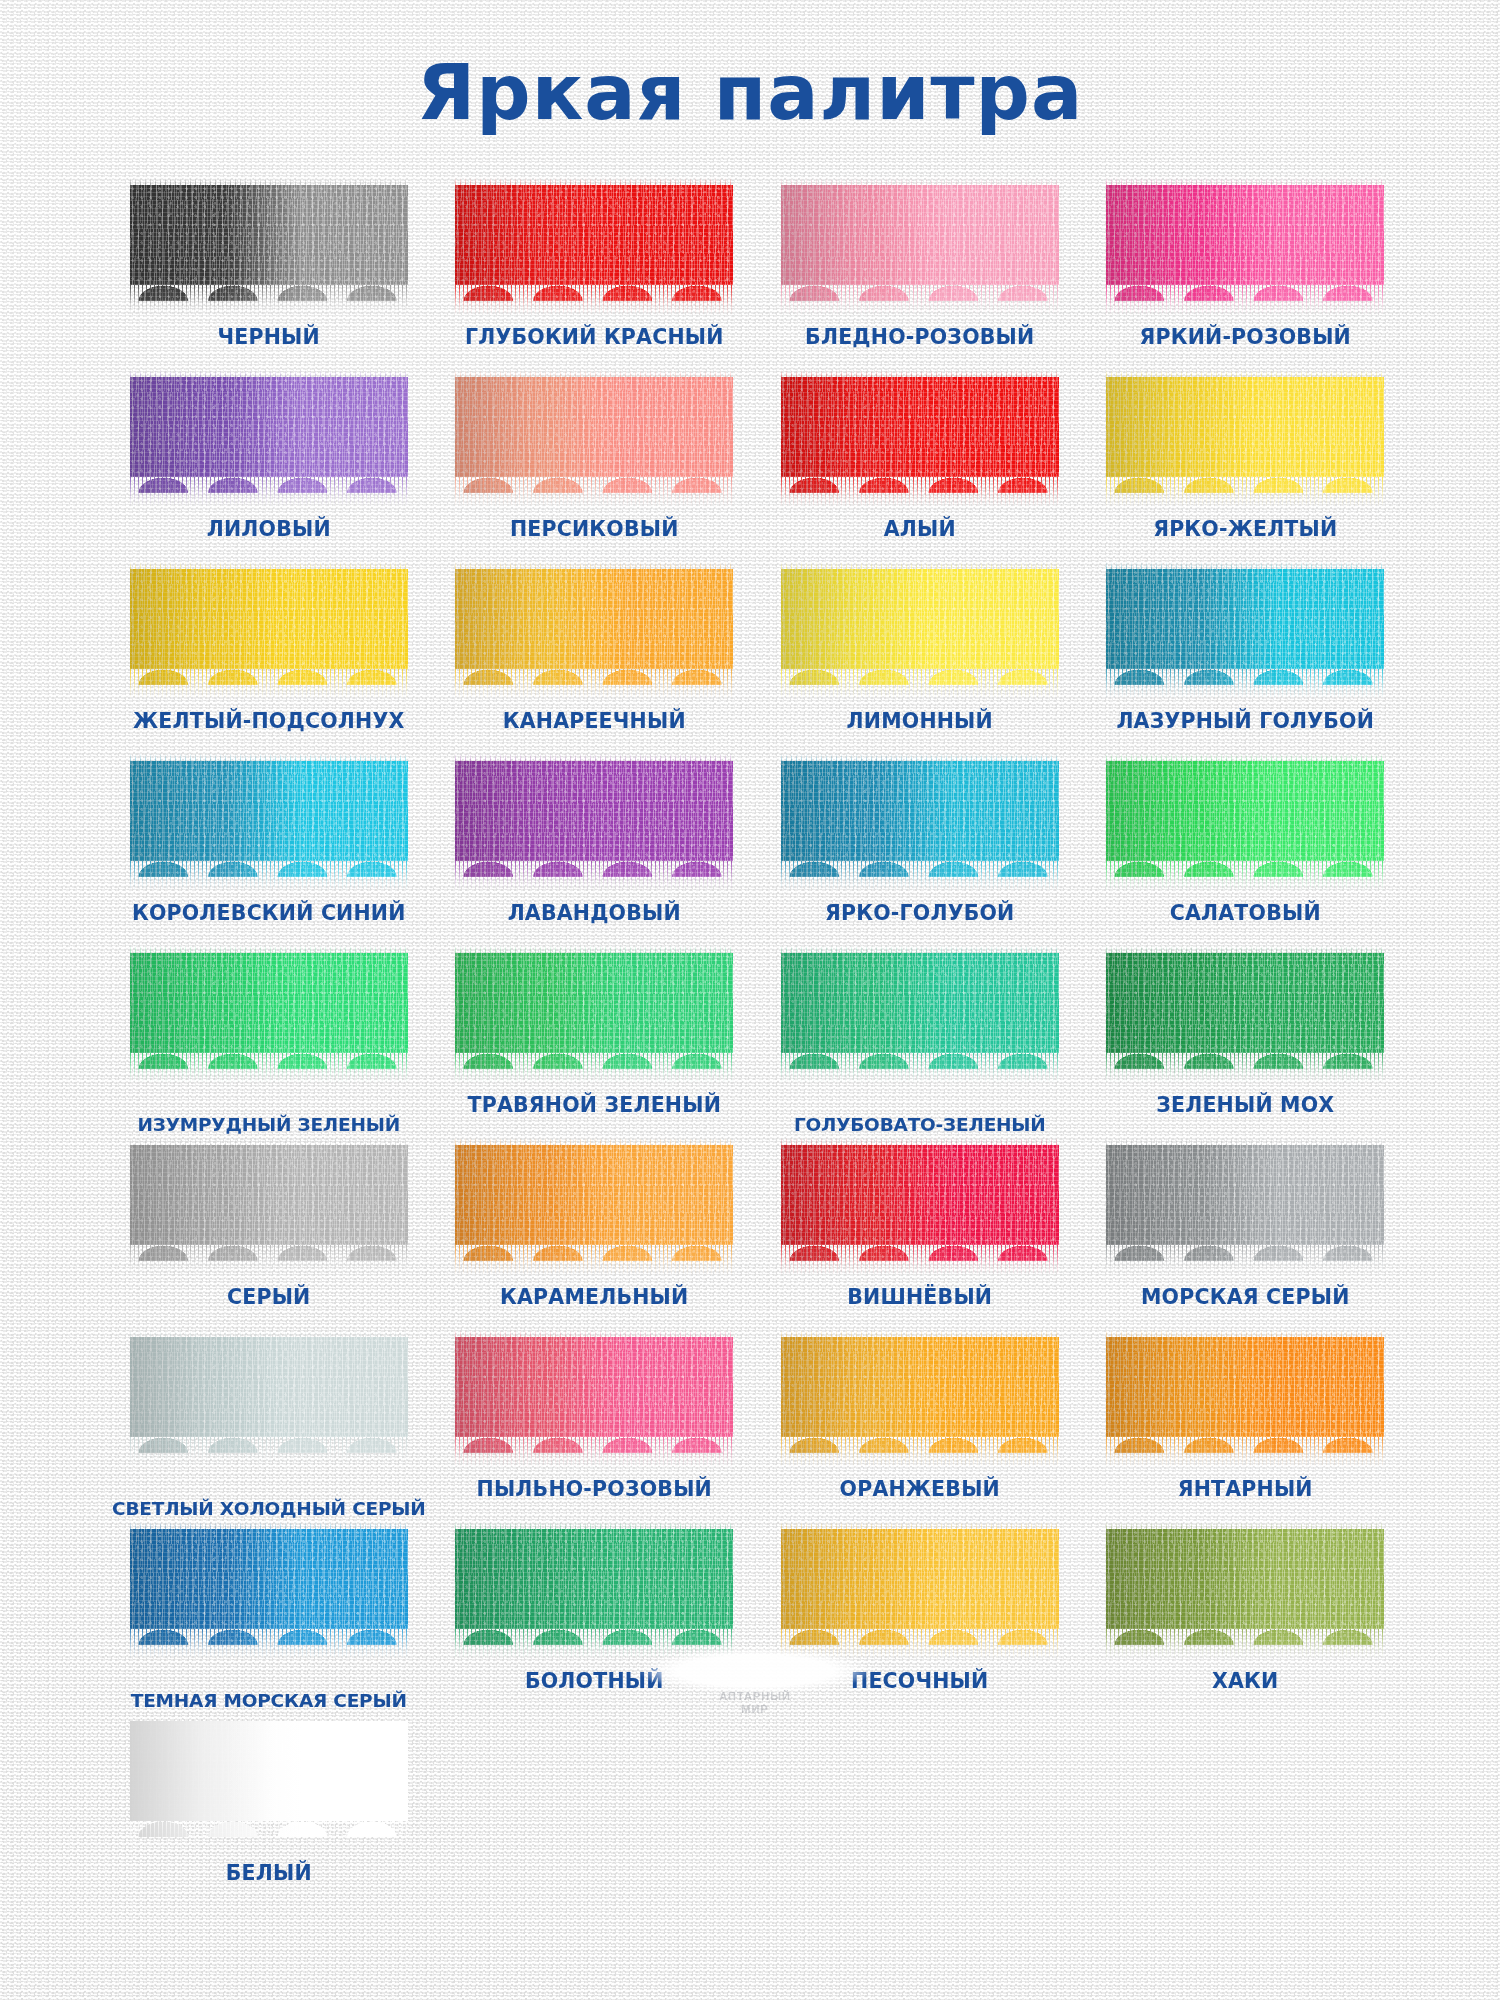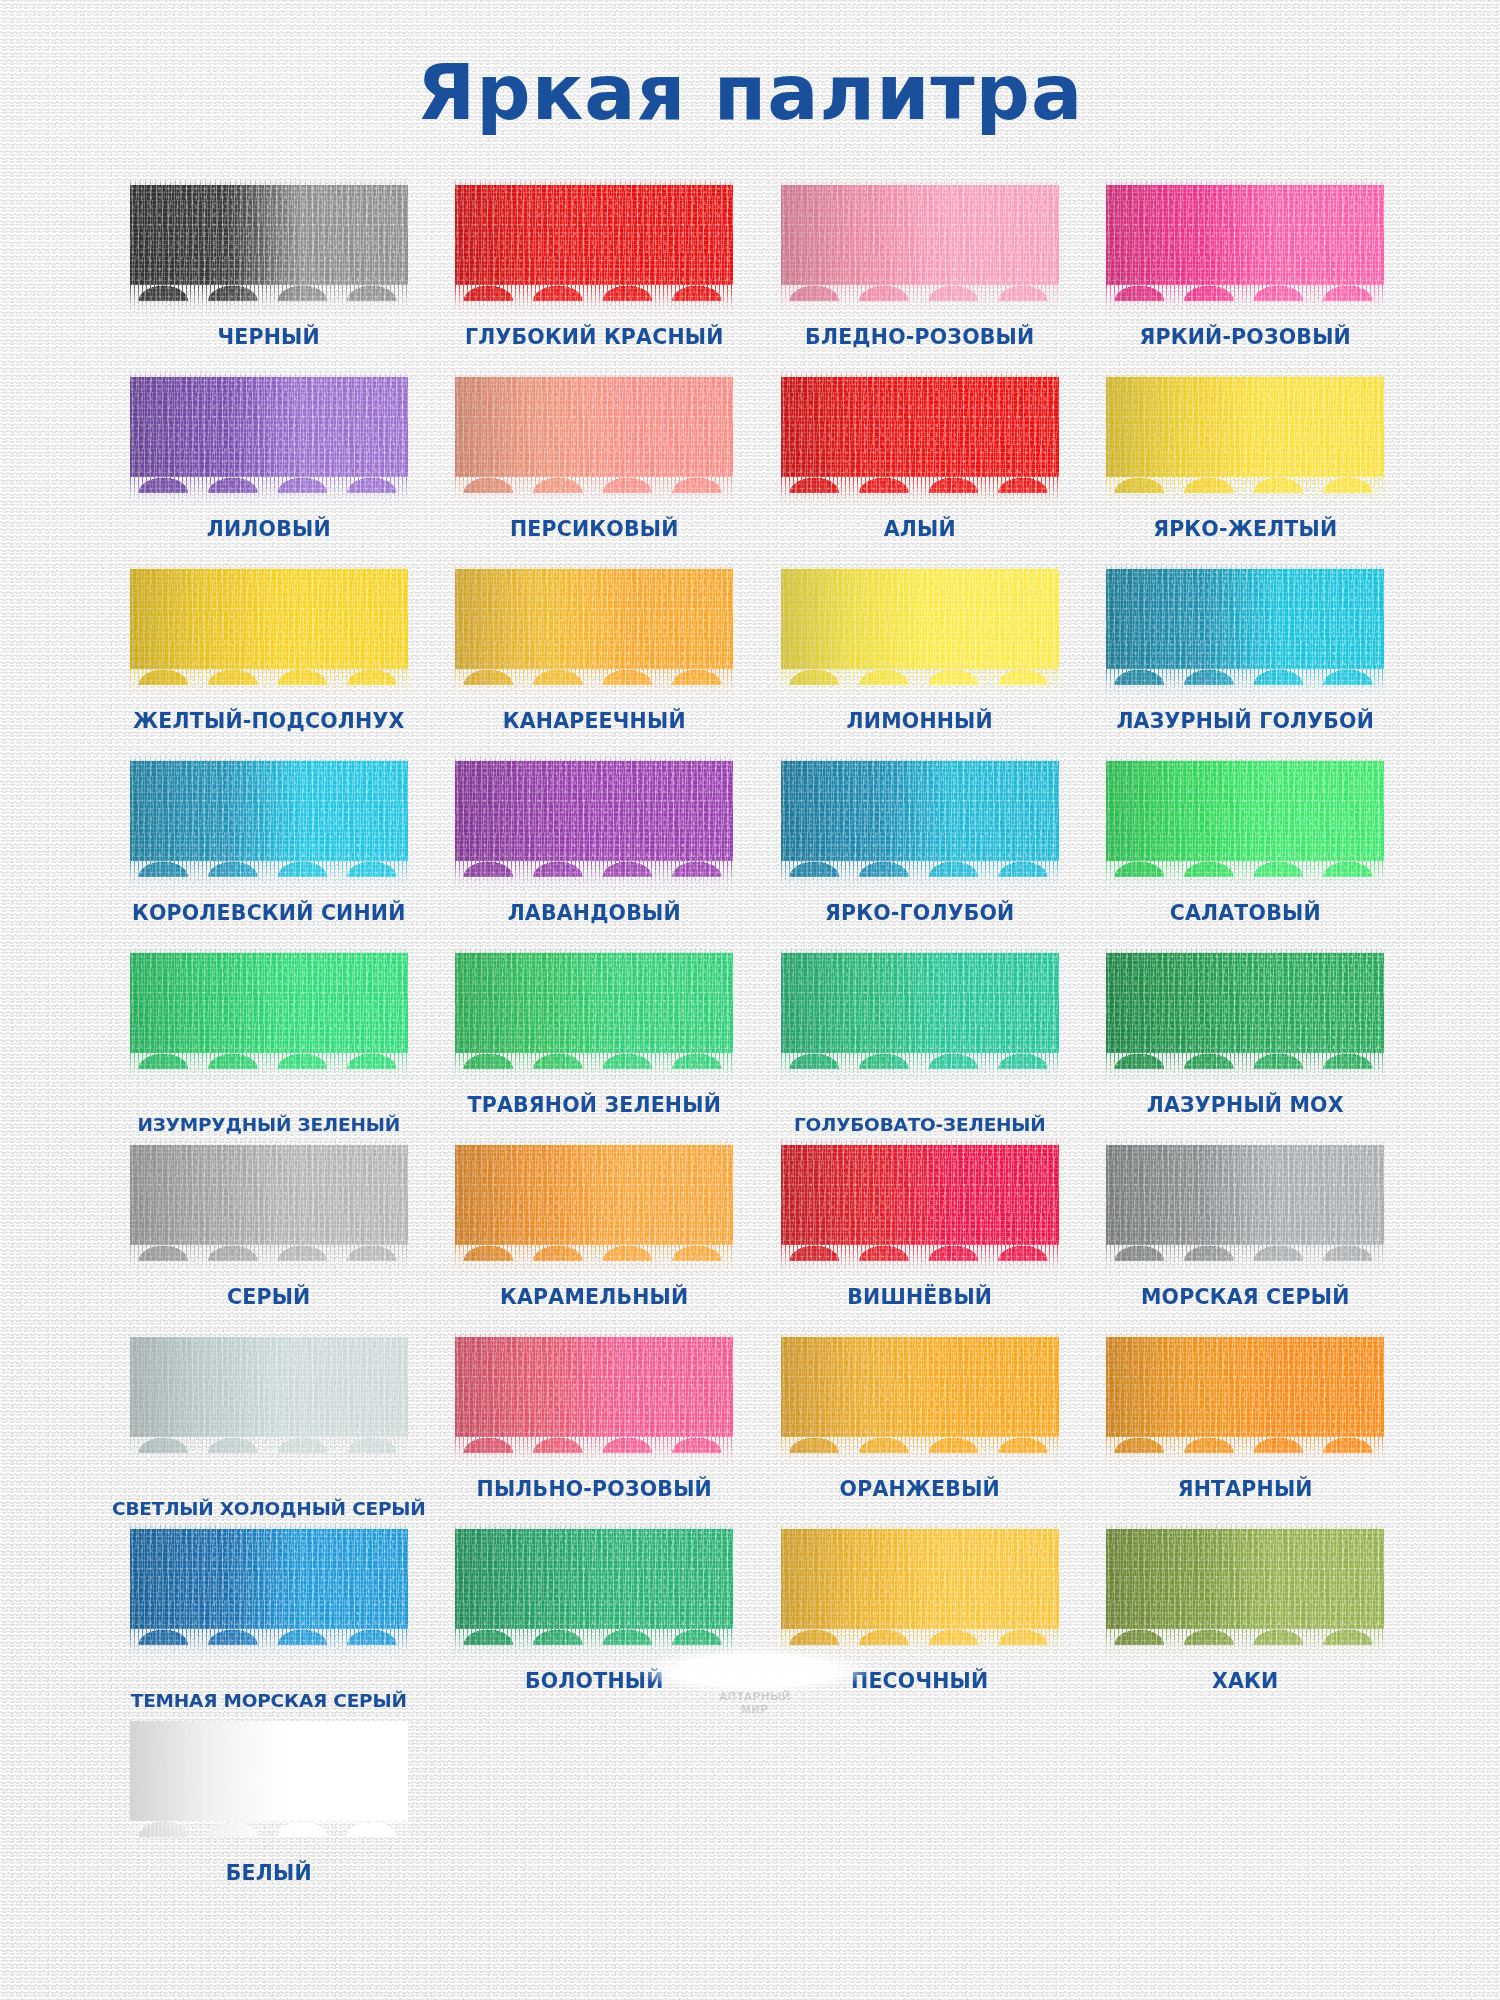--- a/index.html
+++ b/index.html
@@ -309,21 +309,21 @@
           <div class="fringe" style="background: linear-gradient(90deg, rgb(38, 192, 124) 0%, rgb(38, 192, 124) 34%, rgb(36, 196, 154) 62%, rgb(36, 196, 154) 100%);"></div>
         </div>
         <div class="label tight">ГОЛУБОВАТО-ЗЕЛЕНЫЙ</div>
       </div>
       <div class="cell">
         <div class="swatch-wrap">
           <div class="topfringe" style="background: linear-gradient(90deg, rgb(31, 158, 78) 0%, rgb(31, 158, 78) 34%, rgb(36, 168, 88) 62%, rgb(36, 168, 88) 100%);"></div>
           <div class="swatch" style="background: linear-gradient(90deg, rgb(31, 158, 78) 0%, rgb(31, 158, 78) 34%, rgb(36, 168, 88) 62%, rgb(36, 168, 88) 100%);"></div>
           <div class="fringe" style="background: linear-gradient(90deg, rgb(31, 158, 78) 0%, rgb(31, 158, 78) 34%, rgb(36, 168, 88) 62%, rgb(36, 168, 88) 100%);"></div>
         </div>
-        <div class="label">ЛАЗУРНЫЙ МОХ</div>
+        <div class="label">ЗЕЛЕНЫЙ МОХ</div>
       </div>
       <div class="cell">
         <div class="swatch-wrap">
           <div class="topfringe" style="background: linear-gradient(90deg, rgb(168, 168, 168) 0%, rgb(168, 168, 168) 34%, rgb(180, 180, 180) 62%, rgb(180, 180, 180) 100%);"></div>
           <div class="swatch" style="background: linear-gradient(90deg, rgb(168, 168, 168) 0%, rgb(168, 168, 168) 34%, rgb(180, 180, 180) 62%, rgb(180, 180, 180) 100%);"></div>
           <div class="fringe" style="background: linear-gradient(90deg, rgb(168, 168, 168) 0%, rgb(168, 168, 168) 34%, rgb(180, 180, 180) 62%, rgb(180, 180, 180) 100%);"></div>
         </div>
         <div class="label">СЕРЫЙ</div>
       </div>
       <div class="cell">

